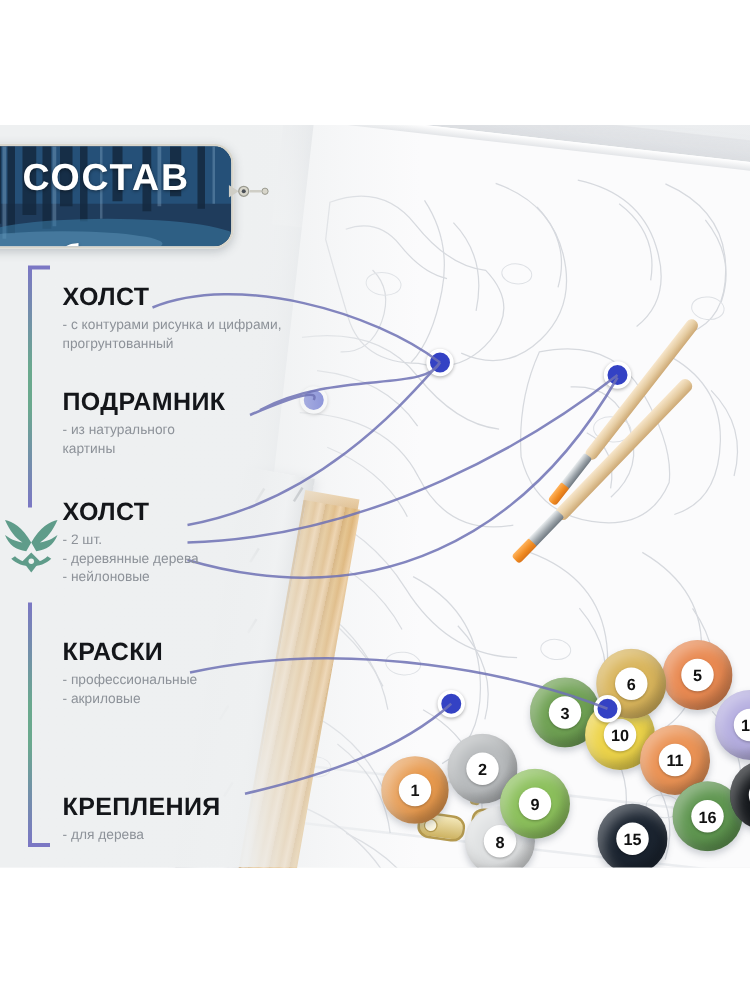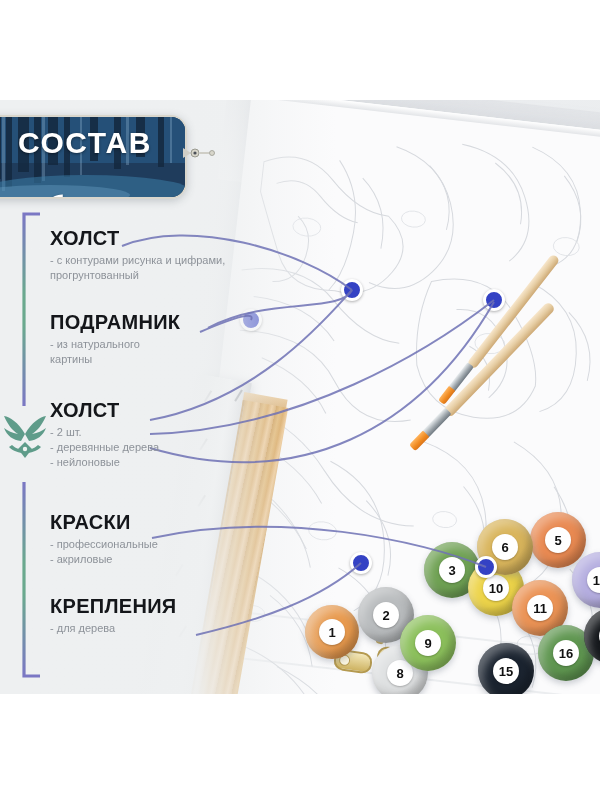--- a/index.html
+++ b/index.html
@@ -412,20 +412,20 @@
     </div>
 
     <div class="blk" style="top:412px">
       <h3>КРАСКИ</h3>
       <ul>
         <li>- профессиональные</li>
         <li>- акриловые</li>
       </ul>
     </div>
 
-    <div class="blk" style="top:496px">
+    <div class="blk" style="top:536px">
       <h3>КРЕПЛЕНИЯ</h3>
       <ul>
         <li>- для дерева</li>
       </ul>
     </div>
   </div>
 </div>
 
 </body></html>

